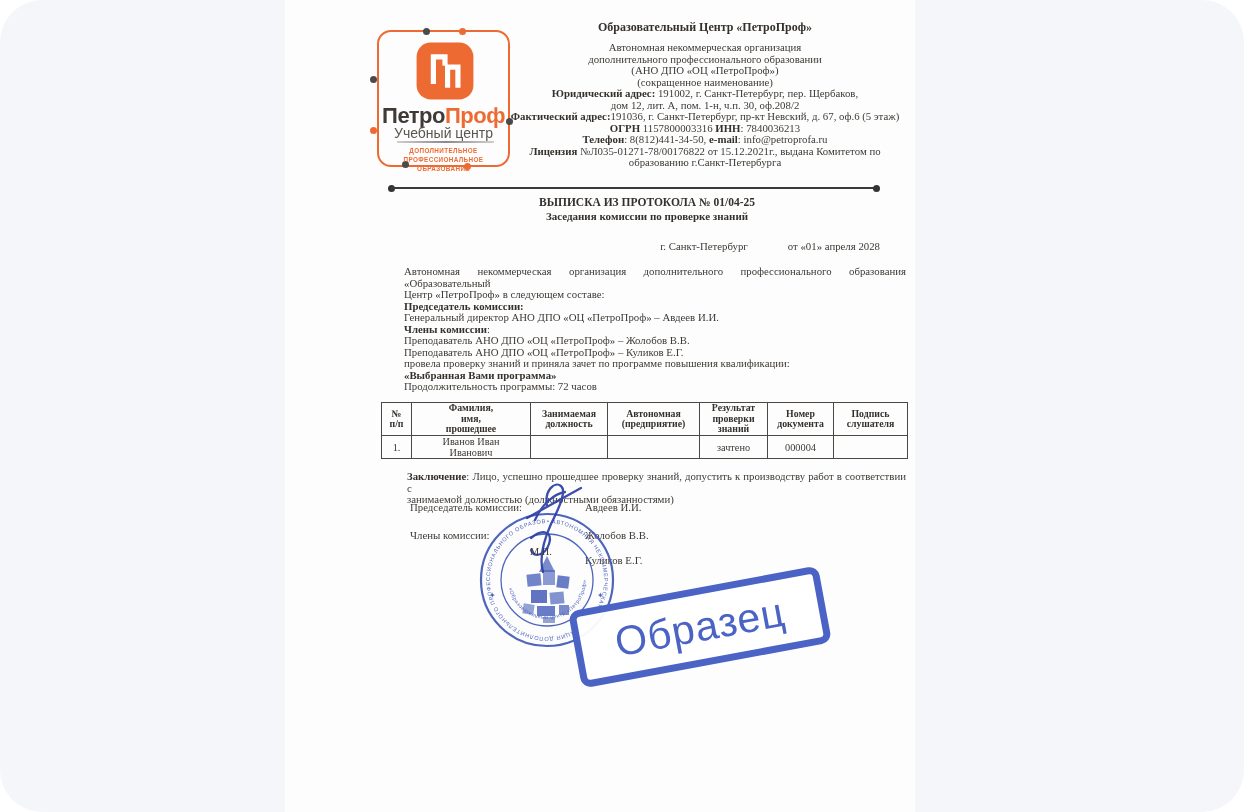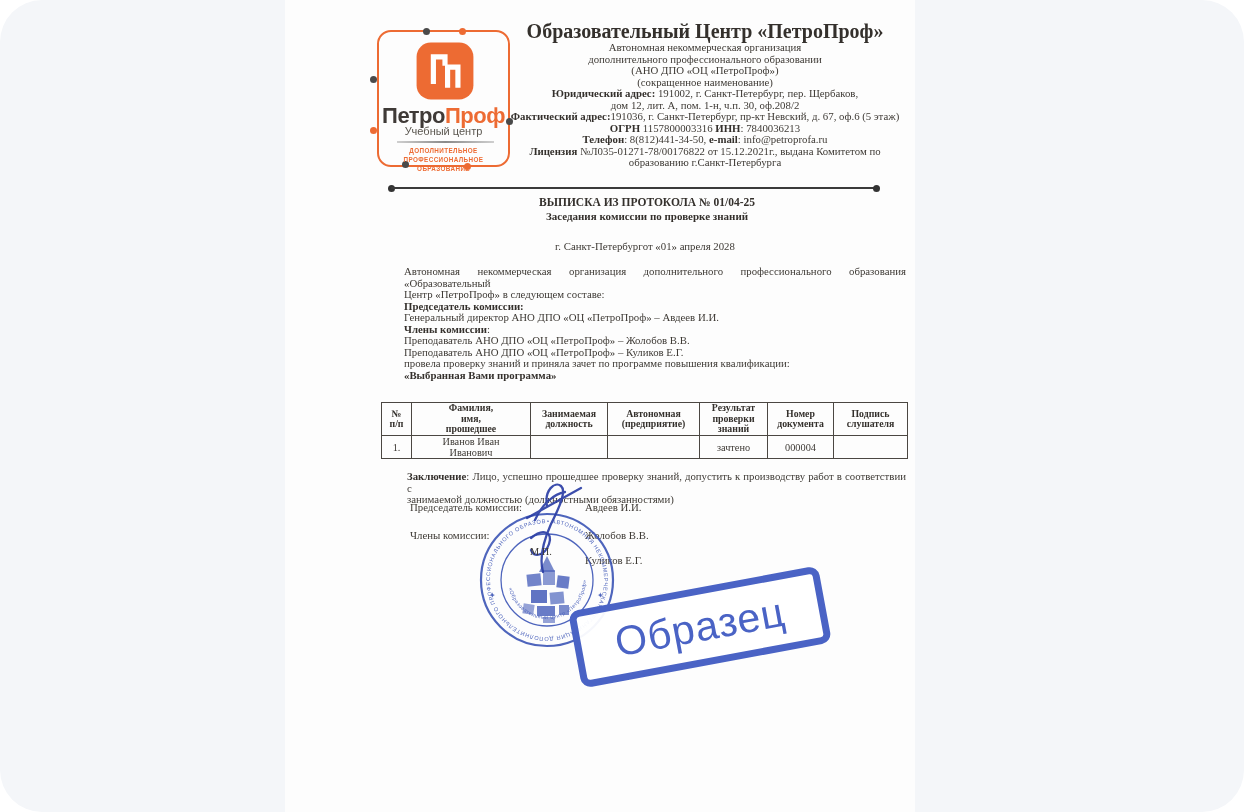--- a/index.html
+++ b/index.html
@@ -13,42 +13,42 @@
   .canvas{position:relative;width:1244px;height:812px;background:var(--canvas);border-radius:42px;overflow:hidden;}
   .sheet{position:absolute;left:285px;top:0;width:630px;height:812px;background:var(--sheet);}
 
   
   .logo-frame{position:absolute;left:92px;top:30px;width:133px;height:137px;border:2px solid var(--brand-orange);border-radius:14px;}
   .fdot{position:absolute;width:7px;height:7px;border-radius:50%;}
   .fdot.dark{background:#4a4a4a;} .fdot.orange{background:var(--brand-orange);}
   .logo-icon{position:absolute;left:35px;top:8px;width:62px;height:62px;}
   .logo-brand{position:absolute;left:0;top:71px;width:100%;text-align:center;font-family:"Liberation Sans","DejaVu Sans",sans-serif;font-weight:bold;font-size:22px;letter-spacing:-0.5px;color:var(--brand-dark);white-space:nowrap;}
   .logo-brand .suffix{color:var(--brand-orange);}
-  .logo-tagline{position:absolute;left:0;top:93px;width:100%;text-align:center;font-family:"Liberation Sans","DejaVu Sans",sans-serif;font-size:11px;color:var(--logo-gray);}
+  .logo-tagline{position:absolute;left:0;top:93px;width:100%;text-align:center;font-family:"Liberation Sans","DejaVu Sans",sans-serif;font-size:14px;color:var(--logo-gray);}
   .logo-rule{position:absolute;left:18px;top:109px;width:97px;height:2px;background:linear-gradient(90deg,#cfcfcf, #8a8a8a, #cfcfcf);}
   .logo-caption{position:absolute;left:0;top:114px;width:100%;text-align:center;font-family:"Liberation Sans","DejaVu Sans",sans-serif;font-weight:bold;font-size:6.3px;letter-spacing:0.4px;color:var(--brand-orange);line-height:9px;}
 
   
-  .org-title{position:absolute;left:215px;top:20px;width:410px;text-align:center;font-weight:bold;font-size:20px;color:var(--heading);white-space:nowrap;}
+  .org-title{position:absolute;left:215px;top:20px;width:410px;text-align:center;font-weight:bold;font-size:12px;color:var(--heading);white-space:nowrap;}
   .org-lines{position:absolute;left:215px;top:42px;width:410px;text-align:center;font-size:10.8px;line-height:11.5px;}
   .org-lines .ln{white-space:nowrap;}
   .b{font-weight:bold;color:var(--heading);}
 
   
   .divider{position:absolute;left:103px;top:184px;width:492px;height:8px;}
   .divider .bar{position:absolute;left:3px;right:3px;top:3px;height:2px;background:#3a3a3a;}
   .divider .enddot{position:absolute;top:0.5px;width:7px;height:7px;border-radius:50%;background:#333333;}
   .divider .enddot.l{left:0;} .divider .enddot.r{right:0;}
 
   
   .protocol-title{position:absolute;left:112px;top:196px;width:500px;text-align:center;font-weight:bold;font-size:11.5px;color:var(--heading);}
   .protocol-subtitle{position:absolute;left:112px;top:210px;width:500px;text-align:center;font-weight:bold;font-size:11px;color:var(--heading);}
 
   
-  .meta{position:absolute;left:125px;top:240px;width:470px;display:flex;justify-content:center;font-size:10.8px;}
+  .meta{position:absolute;left:125px;top:240px;width:470px;display:flex;justify-content:flex-end;font-size:10.8px;gap:40px;}
 
   
   .body-lines{position:absolute;left:119px;top:266px;width:502px;font-size:10.8px;line-height:11.5px;}
   .body-lines .ln:first-child{text-align:justify;text-align-last:justify;}
 
   
   table.doc{position:absolute;left:96px;top:402px;width:526px;border-collapse:collapse;table-layout:fixed;}
   table.doc th,table.doc td{border:1px solid var(--table-border);text-align:center;vertical-align:middle;white-space:pre-line;}
   table.doc th{font-weight:bold;font-size:9.8px;line-height:10.5px;height:33px;color:var(--heading);}
   table.doc td{font-size:10.3px;line-height:11px;height:23px;}
@@ -135,20 +135,21 @@
     <div class="body-lines" id="body-lines">
         <div class="ln">Автономная некоммерческая организация дополнительного профессионального образования «Образовательный</div>
         <div class="ln">Центр «ПетроПроф» в следующем составе:</div>
         <div class="ln"><span class="b">Председатель комиссии:</span></div>
         <div class="ln">Генеральный директор АНО ДПО «ОЦ «ПетроПроф» – Авдеев И.И.</div>
         <div class="ln"><span class="b">Члены комиссии</span>:</div>
         <div class="ln">Преподаватель АНО ДПО «ОЦ «ПетроПроф» – Жолобов В.В.</div>
         <div class="ln">Преподаватель АНО ДПО «ОЦ «ПетроПроф» – Куликов Е.Г.</div>
         <div class="ln">провела проверку знаний и приняла зачет по программе повышения квалификации:</div>
         <div class="ln"><span class="b">«Выбранная Вами программа»</span></div>
+        <div class="ln">Продолжительность программы: 72 часов</div>
       </div>
 
     <table class="doc">
       <colgroup>
         <col style="width:30px">
           <col style="width:119px">
           <col style="width:77px">
           <col style="width:92px">
         <col style="width:68px">
           <col style="width:66px">

